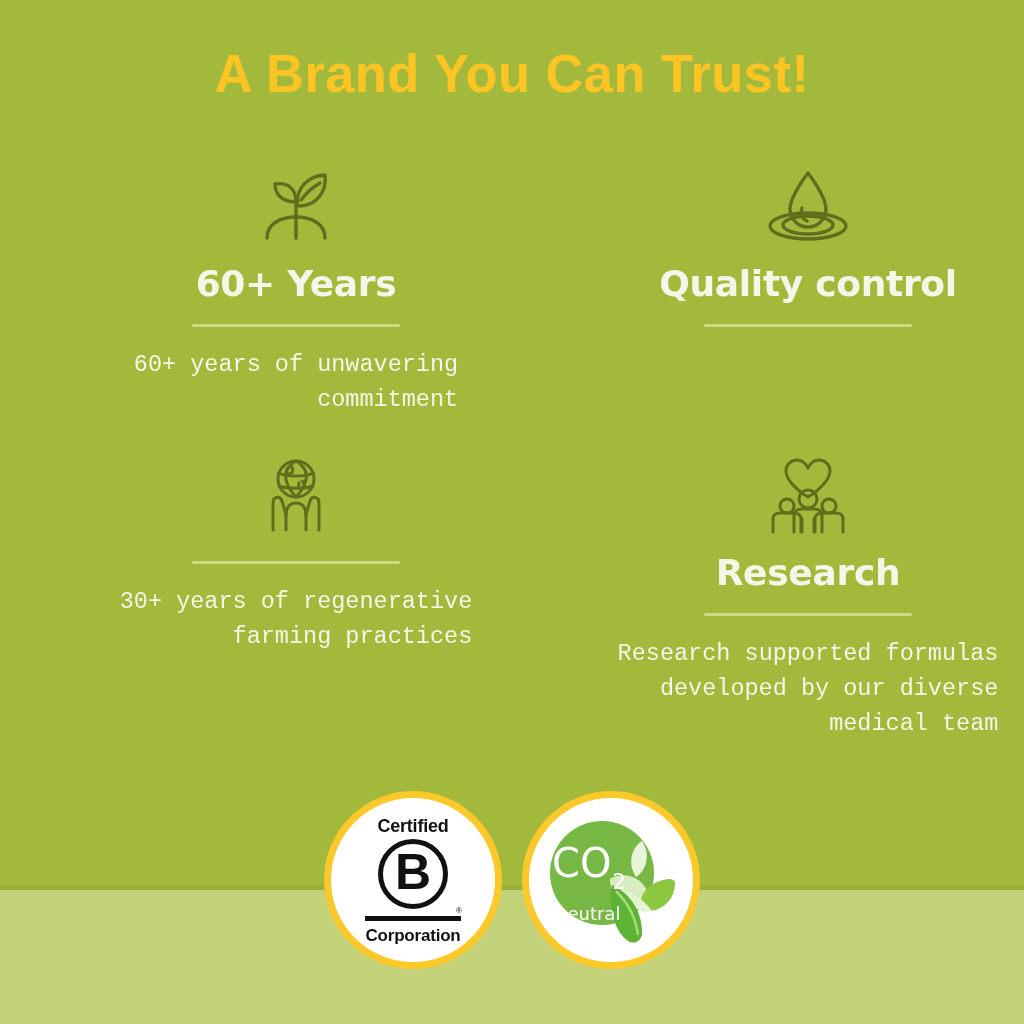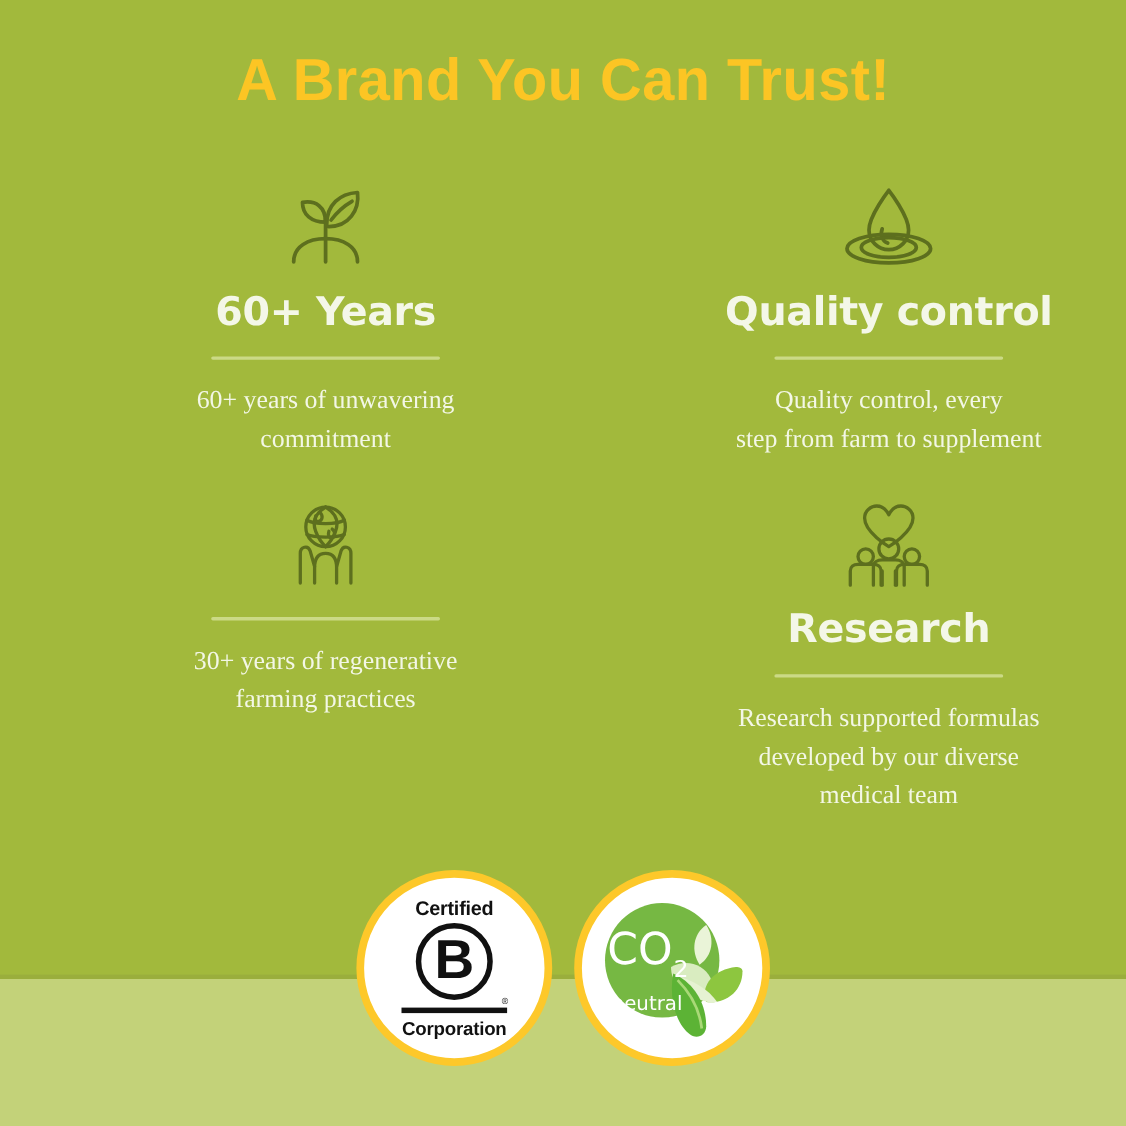--- a/index.html
+++ b/index.html
@@ -95,25 +95,25 @@
   }
   .divider {
     margin-top: 22px;
     width: 208px;
     height: 3px;
     background: #cbda86;
     border-radius: 2px;
   }
   .feature-desc {
     margin-top: 20px;
-    font-family: Liberation Serif, serif;
+    font-family: Liberation Mono, monospace;
     font-size: 23.5px;
     line-height: 35px;
     color: #f3f7e6;
-    text-align: center;
+    text-align: right;
     max-width: 430px;
     white-space: pre-line;
   }
   .cell.wide .feature-desc { max-width: 470px; }
 
   
   .badges {
     position: absolute;
     top: 791px;
     left: 0;
@@ -261,22 +261,20 @@
         <div class="icon-wrap">
           <svg width="86" height="86" viewBox="0 0 86 86" fill="none" stroke="#5d6f1e" stroke-width="3.4" stroke-linecap="round" stroke-linejoin="round">
             <path d="M43 9 C43 9 25 32 25 45 C25 55 33 63 43 63 C53 63 61 55 61 45 C61 32 43 9 43 9 Z"></path>
             <path d="M37 44 C35 50 37 55 42 57"></path>
             <ellipse cx="43" cy="61" rx="25" ry="9"></ellipse>
             <ellipse cx="43" cy="62" rx="38" ry="13"></ellipse>
           </svg>
         </div>
         <div class="feature-title">Quality control</div>
         <div class="divider"></div>
-        <div class="feature-desc">Quality control, every
-step from farm to supplement</div>
       </div>
 
     </div>
 
     <div class="row row-2">
 
       <div class="cell">
         <div class="icon-wrap">
           <svg width="86" height="86" viewBox="0 0 86 86" fill="none" stroke="#5d6f1e" stroke-width="3" stroke-linecap="round" stroke-linejoin="round">
             <circle cx="43" cy="26" r="18"></circle>

